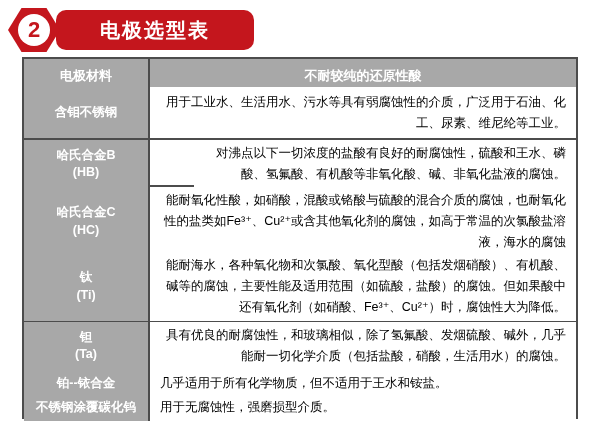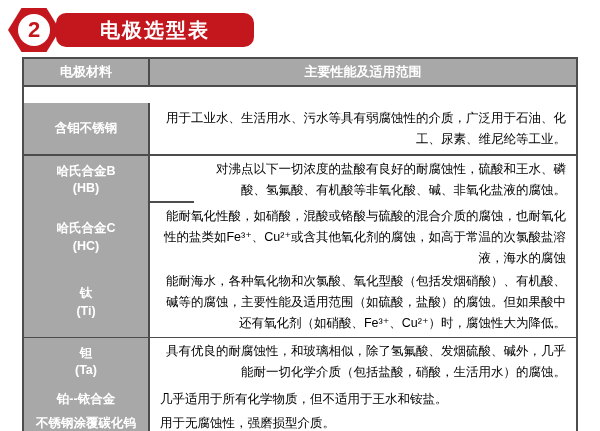--- a/index.html
+++ b/index.html
@@ -22,21 +22,21 @@
     position:absolute;left:10px;top:6px;width:32px;height:32px;
     background:#ffffff;border-radius:50%;
     display:flex;align-items:center;justify-content:center;
     color:#c4161d;font-size:22px;font-weight:bold;
   }
   .title-pill{
     margin-left:-4px;
     background:#c4161d;
     color:#ffffff;
     border-radius:10px;
-    height:34px;min-width:150px;
+    height:40px;min-width:150px;
     display:flex;align-items:center;justify-content:center;
     font-size:20px;font-weight:bold;
     letter-spacing:2px;
     padding:0 24px;
   }
   
   .etable{
     position:absolute;left:22px;top:57px;width:556px;
     border:2px solid #4c4c4c;
     box-sizing:border-box;
@@ -66,23 +66,23 @@
     color:#000000;
     font-size:12.5px;
     line-height:21px;
     display:flex;align-items:center;
     padding:3px 10px 3px 10px;
     text-align:right;
   }
   .thead .cell{
     background:#a8a8a8;color:#ffffff;font-weight:bold;font-size:13px;
     display:flex;align-items:center;justify-content:center;text-align:center;
-    padding:0;
+    padding:8px;
   }
-  .h28{height:28px;} .h53{height:53px;margin-top:16px;} .h47{height:47px;gap:44px;} .h65{height:65px;}
+  .h28{height:28px;} .h53{height:53px;} .h47{height:47px;gap:44px;} .h65{height:65px;}
   .h70{height:70px;} .h48{height:48px;} .h23{height:23px;} .h24{height:24px;}
 </style>
 </head>
 <body>
 
 <div class="page">
 
   <div class="header">
     <div class="badge">
       <div class="hex"></div>
@@ -92,21 +92,21 @@
     </div>
     <div class="title-pill">
       <span>电极选型表</span>
     </div>
   </div>
 
   <div class="etable">
 
     <div class="trow thead h28">
       <div class="cell mat">电极材料</div>
-      <div class="cell">主要性能及适用范围</div>
+      <div class="cell">不耐较纯的还原性酸</div>
     </div>
 
     <div class="trow h53">
       <div class="cell mat">
         <span>含钼不锈钢</span>
       </div>
       <div class="cell desc">
         <span>用于工业水、生活用水、污水等具有弱腐蚀性的介质，广泛用于石油、化工、尿素、维尼纶等工业。</span>
       </div>
     </div>

